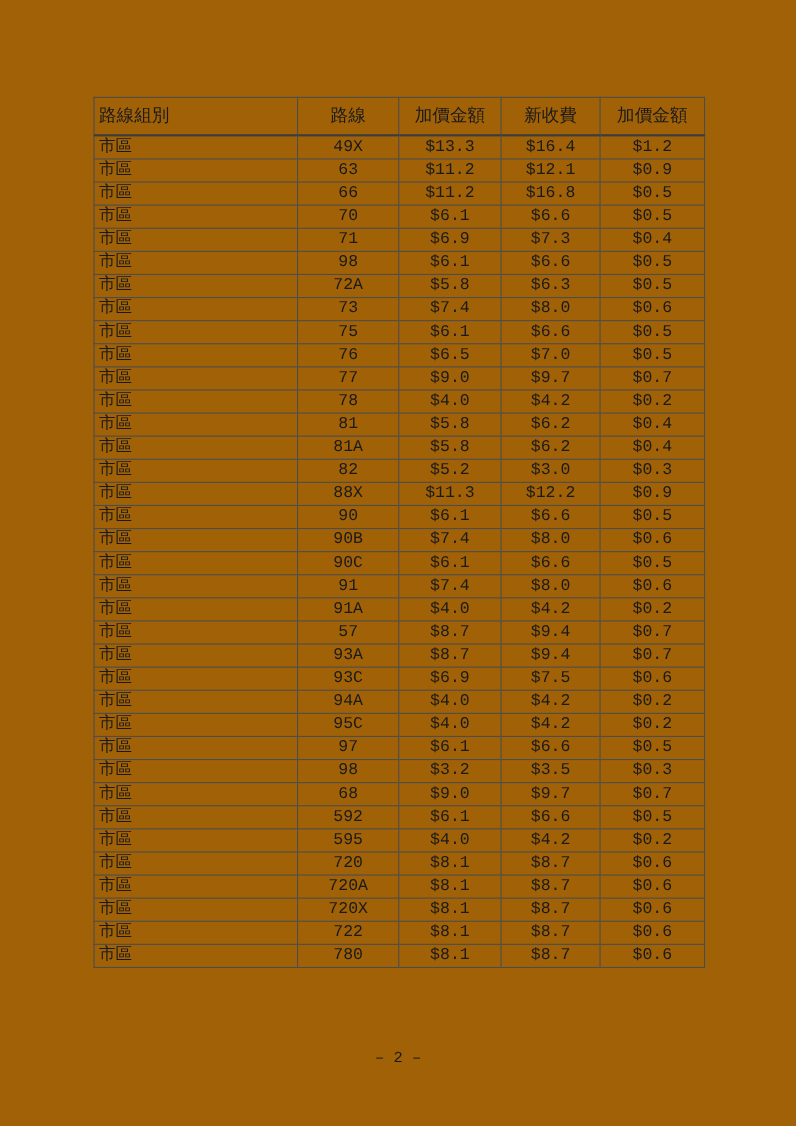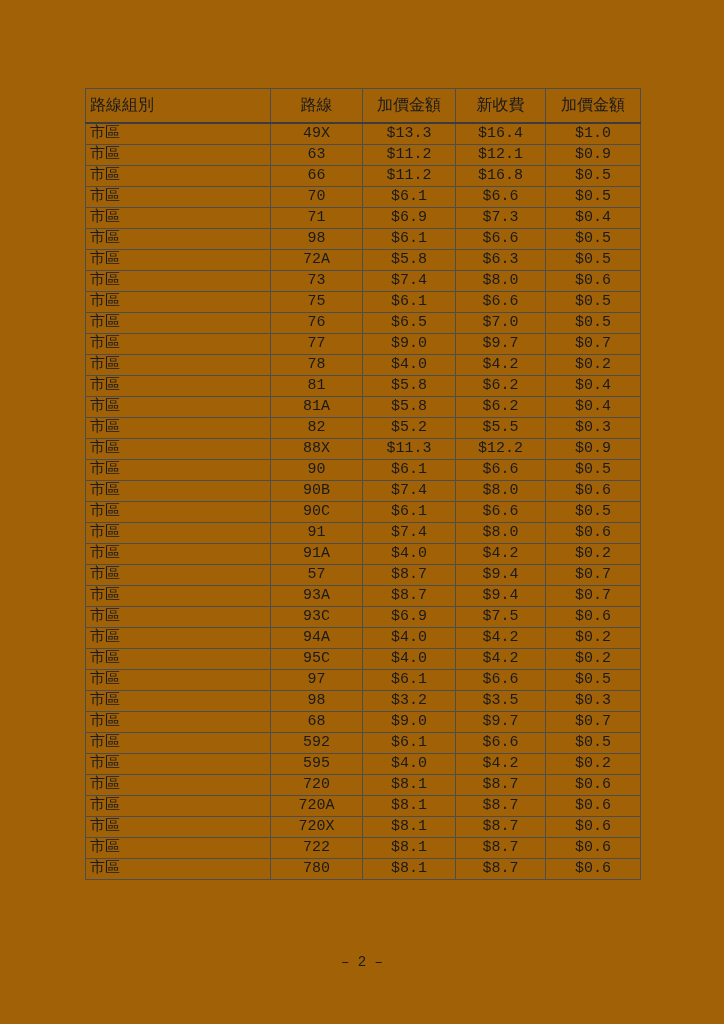--- a/index.html
+++ b/index.html
@@ -84,21 +84,21 @@
         <th>新收費</th>
         <th>加價金額</th>
       </tr>
     </thead>
     <tbody id="fare-tbody">
         <tr>
           <td class="col-group">市區</td>
           <td>49X</td>
           <td>$13.3</td>
           <td>$16.4</td>
-          <td>$1.0</td>
+          <td>$1.2</td>
         </tr>
         <tr>
           <td class="col-group">市區</td>
           <td>63</td>
           <td>$11.2</td>
           <td>$12.1</td>
           <td>$0.9</td>
         </tr>
         <tr>
           <td class="col-group">市區</td>
@@ -181,21 +181,21 @@
           <td class="col-group">市區</td>
           <td>81A</td>
           <td>$5.8</td>
           <td>$6.2</td>
           <td>$0.4</td>
         </tr>
         <tr>
           <td class="col-group">市區</td>
           <td>82</td>
           <td>$5.2</td>
-          <td>$5.5</td>
+          <td>$3.0</td>
           <td>$0.3</td>
         </tr>
         <tr>
           <td class="col-group">市區</td>
           <td>88X</td>
           <td>$11.3</td>
           <td>$12.2</td>
           <td>$0.9</td>
         </tr>
         <tr>

